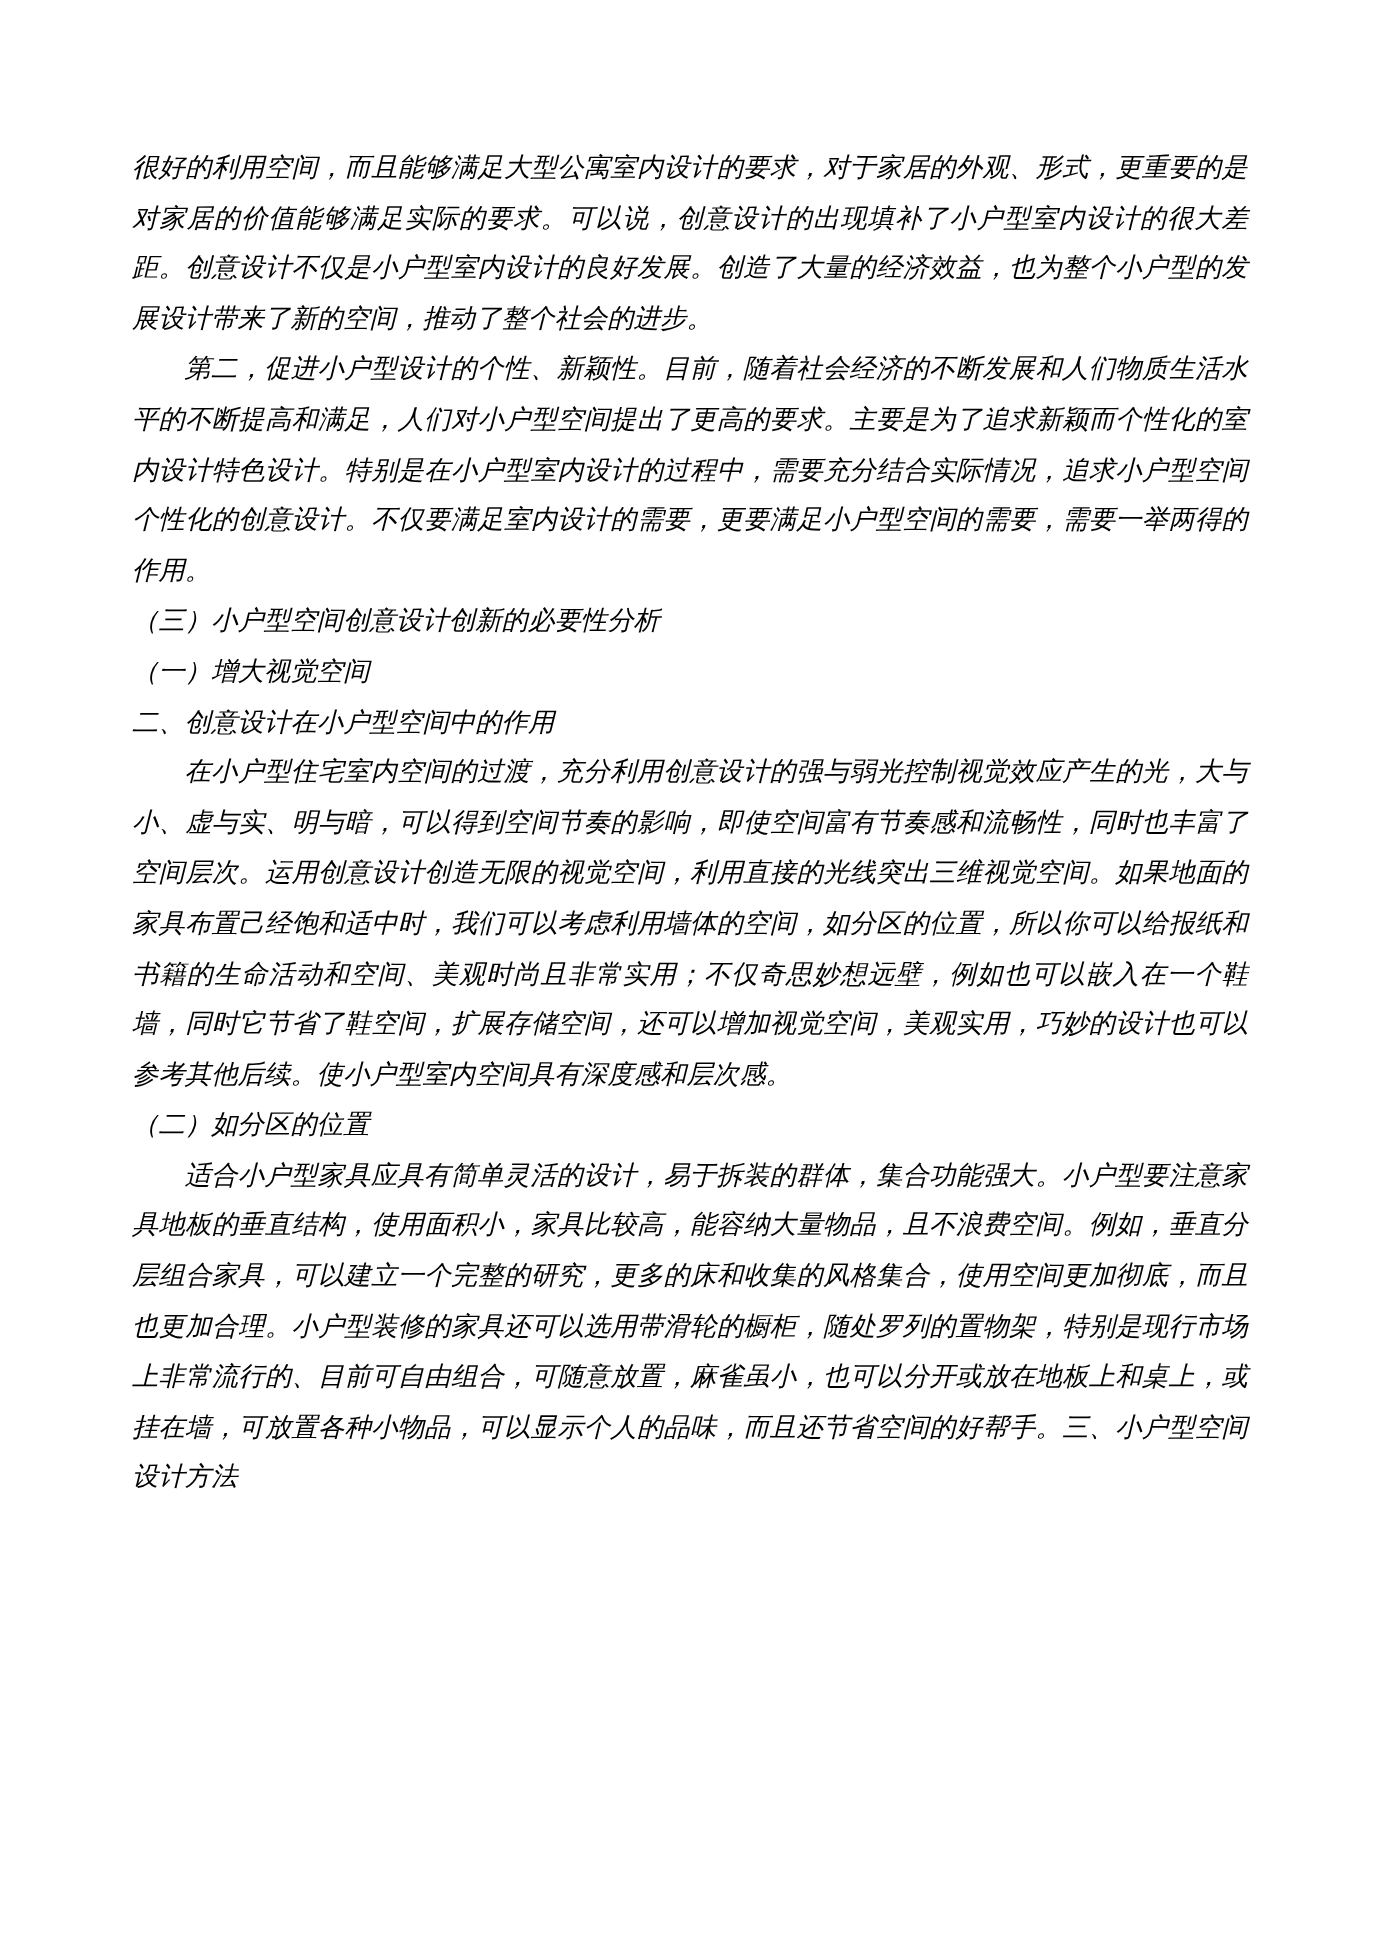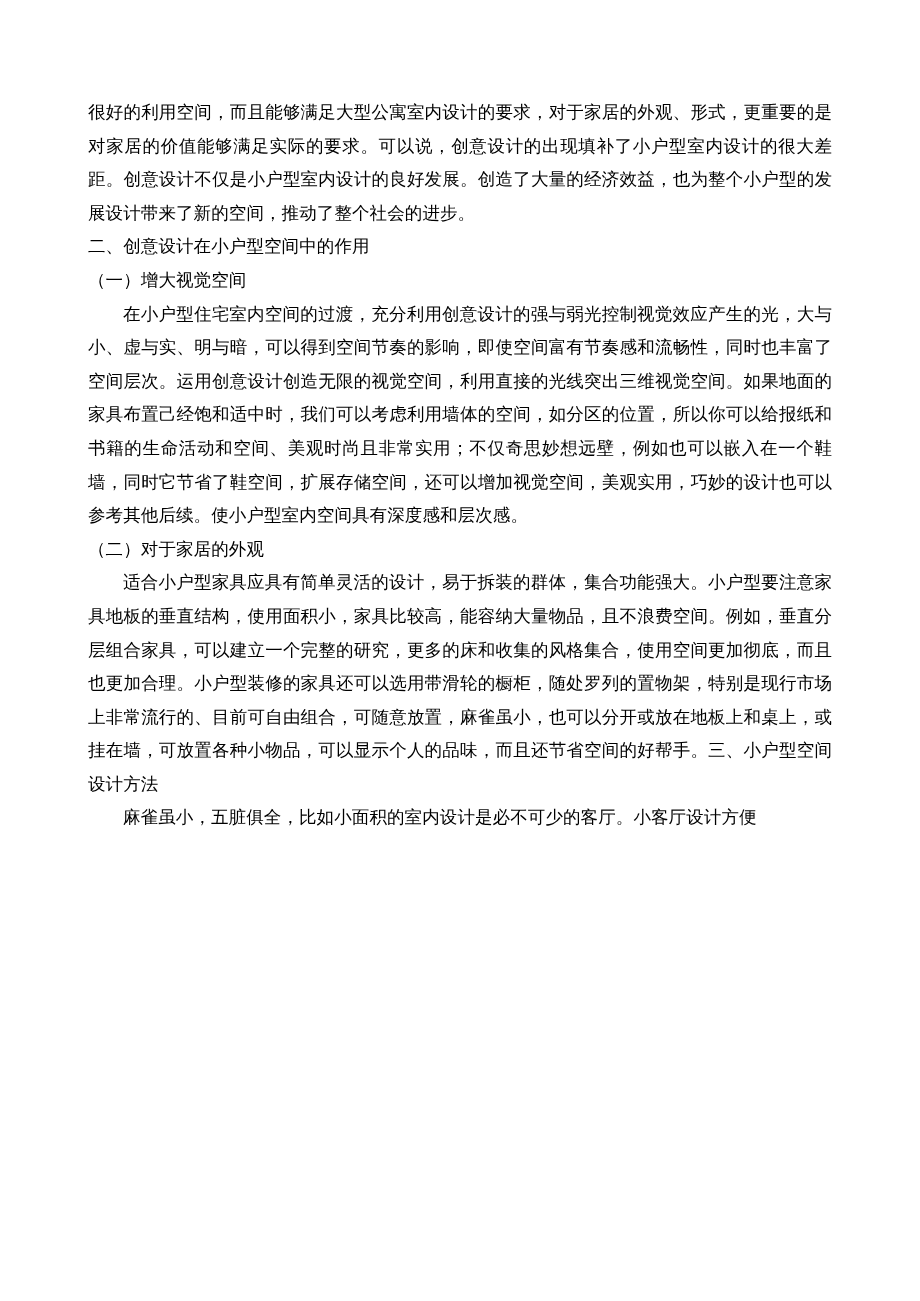--- a/index.html
+++ b/index.html
@@ -24,34 +24,36 @@
   .doc-body {
     font-size: 17.5px;
     line-height: 33.6px;
     text-align: justify;
     text-justify: inter-ideograph;
     letter-spacing: 0.1px;
   }
   p {
     margin: 0;
     padding: 0;
+    font-style: italic;
   }
   .indent {
     text-indent: 2em;
   }
   .noindent {
     text-indent: 0;
   }
 </style>
 </head>
 <body>
 
 <div class="page">
   <div class="doc-body">
     <p class="noindent">很好的利用空间，而且能够满足大型公寓室内设计的要求，对于家居的外观、形式，更重要的是对家居的价值能够满足实际的要求。可以说，创意设计的出现填补了小户型室内设计的很大差距。创意设计不仅是小户型室内设计的良好发展。创造了大量的经济效益，也为整个小户型的发展设计带来了新的空间，推动了整个社会的进步。</p>
+    <p class="indent">第二，促进小户型设计的个性、新颖性。目前，随着社会经济的不断发展和人们物质生活水平的不断提高和满足，人们对小户型空间提出了更高的要求。主要是为了追求新颖而个性化的室内设计特色设计。特别是在小户型室内设计的过程中，需要充分结合实际情况，追求小户型空间个性化的创意设计。不仅要满足室内设计的需要，更要满足小户型空间的需要，需要一举两得的作用。</p>
+    <p class="noindent">（三）小户型空间创意设计创新的必要性分析</p>
+    <p class="noindent">（一）增大视觉空间</p>
     <p class="noindent">二、创意设计在小户型空间中的作用</p>
-    <p class="noindent">（一）增大视觉空间</p>
     <p class="indent">在小户型住宅室内空间的过渡，充分利用创意设计的强与弱光控制视觉效应产生的光，大与小、虚与实、明与暗，可以得到空间节奏的影响，即使空间富有节奏感和流畅性，同时也丰富了空间层次。运用创意设计创造无限的视觉空间，利用直接的光线突出三维视觉空间。如果地面的家具布置己经饱和适中时，我们可以考虑利用墙体的空间，如分区的位置，所以你可以给报纸和书籍的生命活动和空间、美观时尚且非常实用；不仅奇思妙想远壁，例如也可以嵌入在一个鞋墙，同时它节省了鞋空间，扩展存储空间，还可以增加视觉空间，美观实用，巧妙的设计也可以参考其他后续。使小户型室内空间具有深度感和层次感。</p>
-    <p class="noindent">（二）对于家居的外观</p>
+    <p class="noindent">（二）如分区的位置</p>
     <p class="indent">适合小户型家具应具有简单灵活的设计，易于拆装的群体，集合功能强大。小户型要注意家具地板的垂直结构，使用面积小，家具比较高，能容纳大量物品，且不浪费空间。例如，垂直分层组合家具，可以建立一个完整的研究，更多的床和收集的风格集合，使用空间更加彻底，而且也更加合理。小户型装修的家具还可以选用带滑轮的橱柜，随处罗列的置物架，特别是现行市场上非常流行的、目前可自由组合，可随意放置，麻雀虽小，也可以分开或放在地板上和桌上，或挂在墙，可放置各种小物品，可以显示个人的品味，而且还节省空间的好帮手。三、小户型空间设计方法</p>
-    <p class="indent">麻雀虽小，五脏俱全，比如小面积的室内设计是必不可少的客厅。小客厅设计方便</p>
   </div>
 </div>
 
 </body></html>

